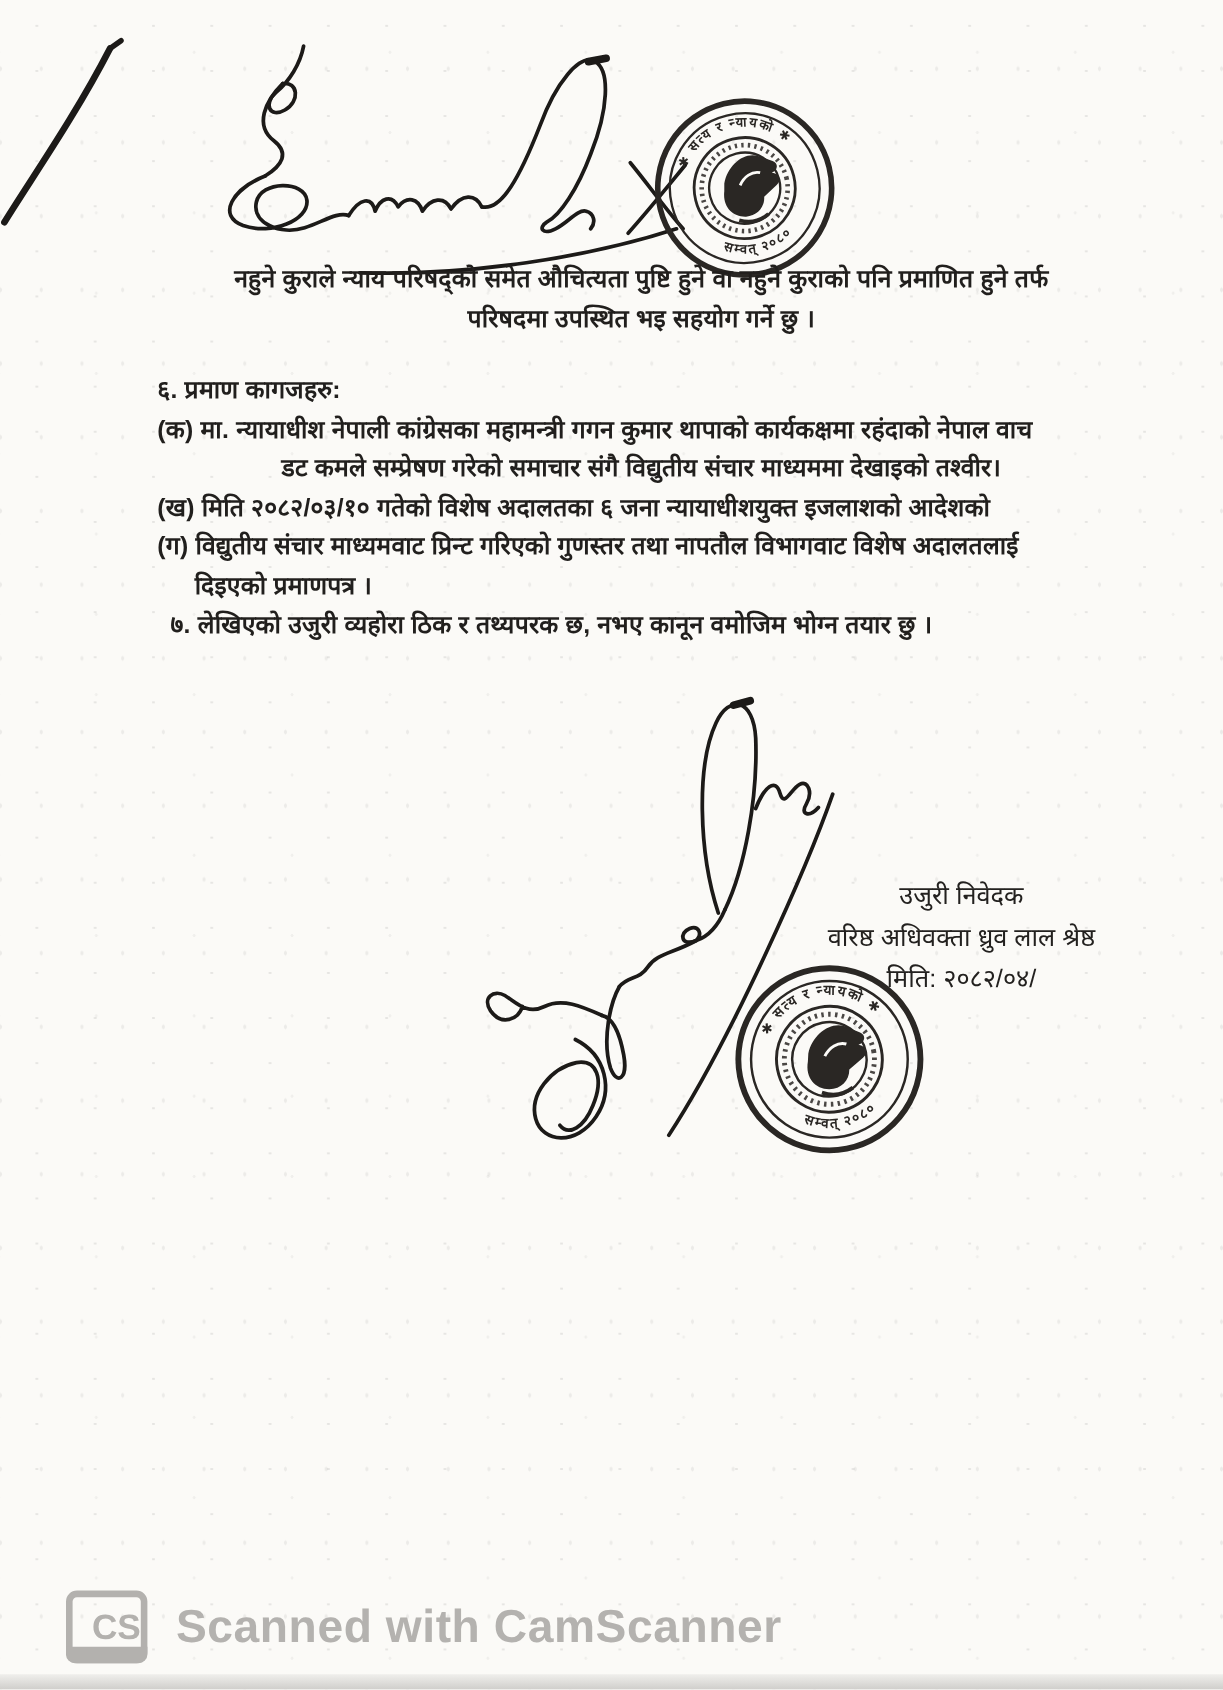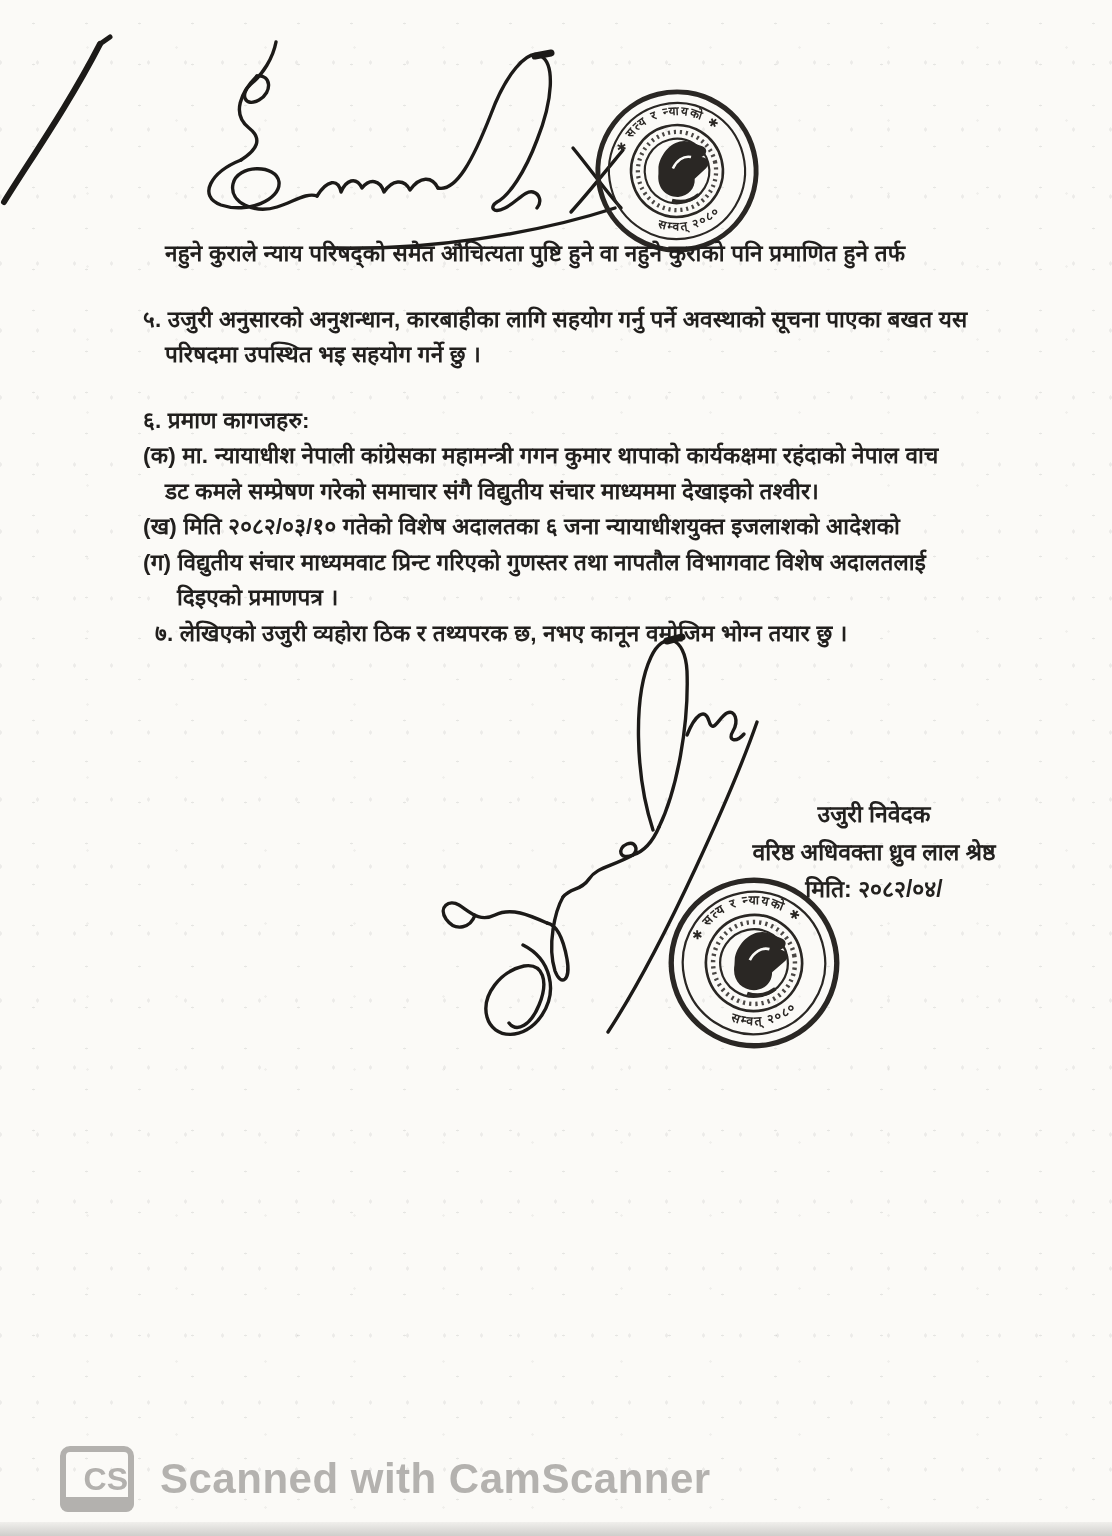--- a/index.html
+++ b/index.html
@@ -21,27 +21,27 @@
   
   .doc-lines{
     position:absolute;left:143px;top:236px;width:880px;
     color:#211f1d;
     font-size:22.5px;font-weight:600;
     letter-spacing:.2px;
   }
   .doc-line{min-height:35.5px;line-height:35.5px;white-space:nowrap;}
   .doc-line.gap{margin-top:30px;}
   .ind0{margin-left:0;}
-  .ind1{margin-left:22px;}
+  .ind1{text-align:center;}
   .ind2{margin-left:34px;}
   .ind3{margin-left:12px;}
   .signoff{
     position:absolute;left:738px;top:796px;width:272px;
     text-align:center;color:#23211f;
-    font-size:23px;font-weight:700;line-height:37.5px;white-space:nowrap;
+    font-size:23px;font-weight:400;line-height:37.5px;white-space:nowrap;
   }
   
   .ink{position:absolute;pointer-events:none;}
   .ink path{fill:none;stroke:#1c1a18;stroke-width:3.4;stroke-linecap:round;stroke-linejoin:round;}
   
   .stamp{position:absolute;}
   .stamp svg{display:block;}
   .stamp .ring{fill:none;stroke:#2a2724;}
   .stamp .arc-text{fill:#2a2724;font-weight:700;letter-spacing:2px;}
   
@@ -104,21 +104,20 @@
       <g>
         <path d="M80,90 C88,72 108,62 122,70 L136,79 C142,83 139,90 132,91 C140,94 141,101 134,105 L118,114 C116,125 106,132 94,130 C80,127 72,114 78,98 Z" fill="#2a2724"></path>
         <path d="M96,96 C102,88 112,84 120,88" stroke="#fbfaf7" stroke-width="3" fill="none"></path>
         <path d="M86,132 q16,9 32,1" stroke="#2a2724" stroke-width="4" fill="none"></path>
       </g>
     </svg>
   </div>
 
   <div class="doc-lines" id="doc-lines">
       <div class="doc-line ind1">नहुने कुराले न्याय परिषद्को समेत औचित्यता पुष्टि हुने वा नहुने कुराको पनि प्रमाणित हुने तर्फ</div>
-      <div class="doc-line ind0 gap">५. उजुरी अनुसारको अनुशन्धान, कारबाहीका लागि सहयोग गर्नु पर्ने अवस्थाको सूचना पाएका बखत यस</div>
       <div class="doc-line ind1">परिषदमा उपस्थित भइ सहयोग गर्ने छु ।</div>
       <div class="doc-line ind0 gap">६. प्रमाण कागजहरु:</div>
       <div class="doc-line ind0">(क) मा. न्यायाधीश नेपाली कांग्रेसका महामन्त्री गगन कुमार थापाको कार्यकक्षमा रहंदाको नेपाल वाच</div>
       <div class="doc-line ind1">डट कमले सम्प्रेषण गरेको समाचार संगै विद्युतीय संचार माध्यममा देखाइको तश्वीर।</div>
       <div class="doc-line ind0">(ख) मिति २०८२/०३/१० गतेको विशेष अदालतका ६ जना न्यायाधीशयुक्त इजलाशको आदेशको</div>
       <div class="doc-line ind0">(ग) विद्युतीय संचार माध्यमवाट प्रिन्ट गरिएको गुणस्तर तथा नापतौल विभागवाट विशेष अदालतलाई</div>
       <div class="doc-line ind2">दिइएको प्रमाणपत्र ।</div>
       <div class="doc-line ind3">७. लेखिएको उजुरी व्यहोरा ठिक र तथ्यपरक छ, नभए कानून वमोजिम भोग्न तयार छु ।</div>
     </div>
 

